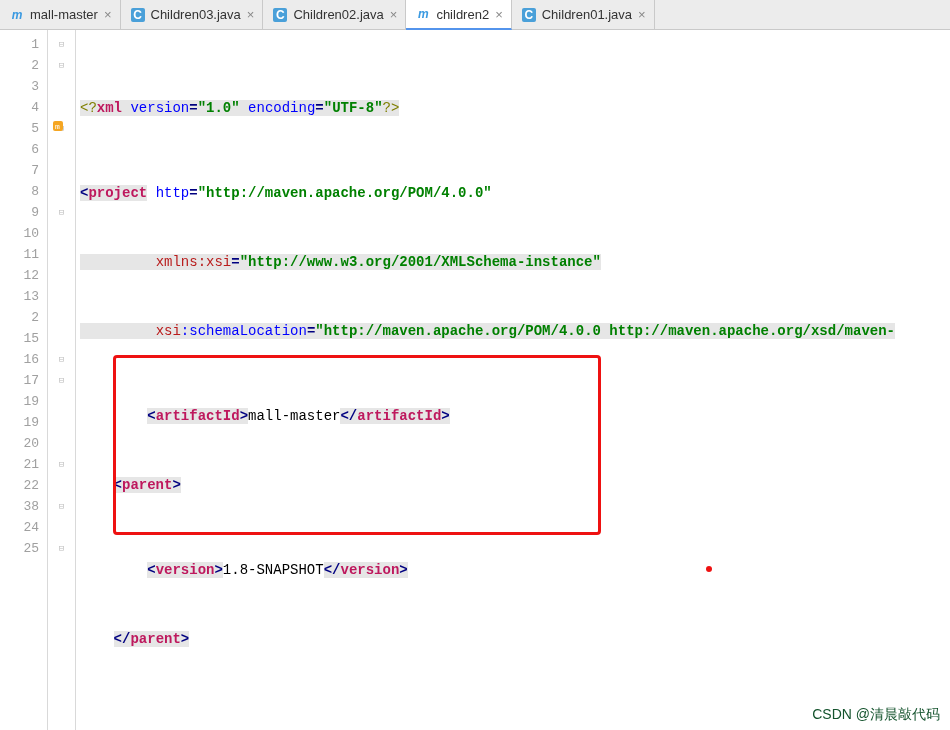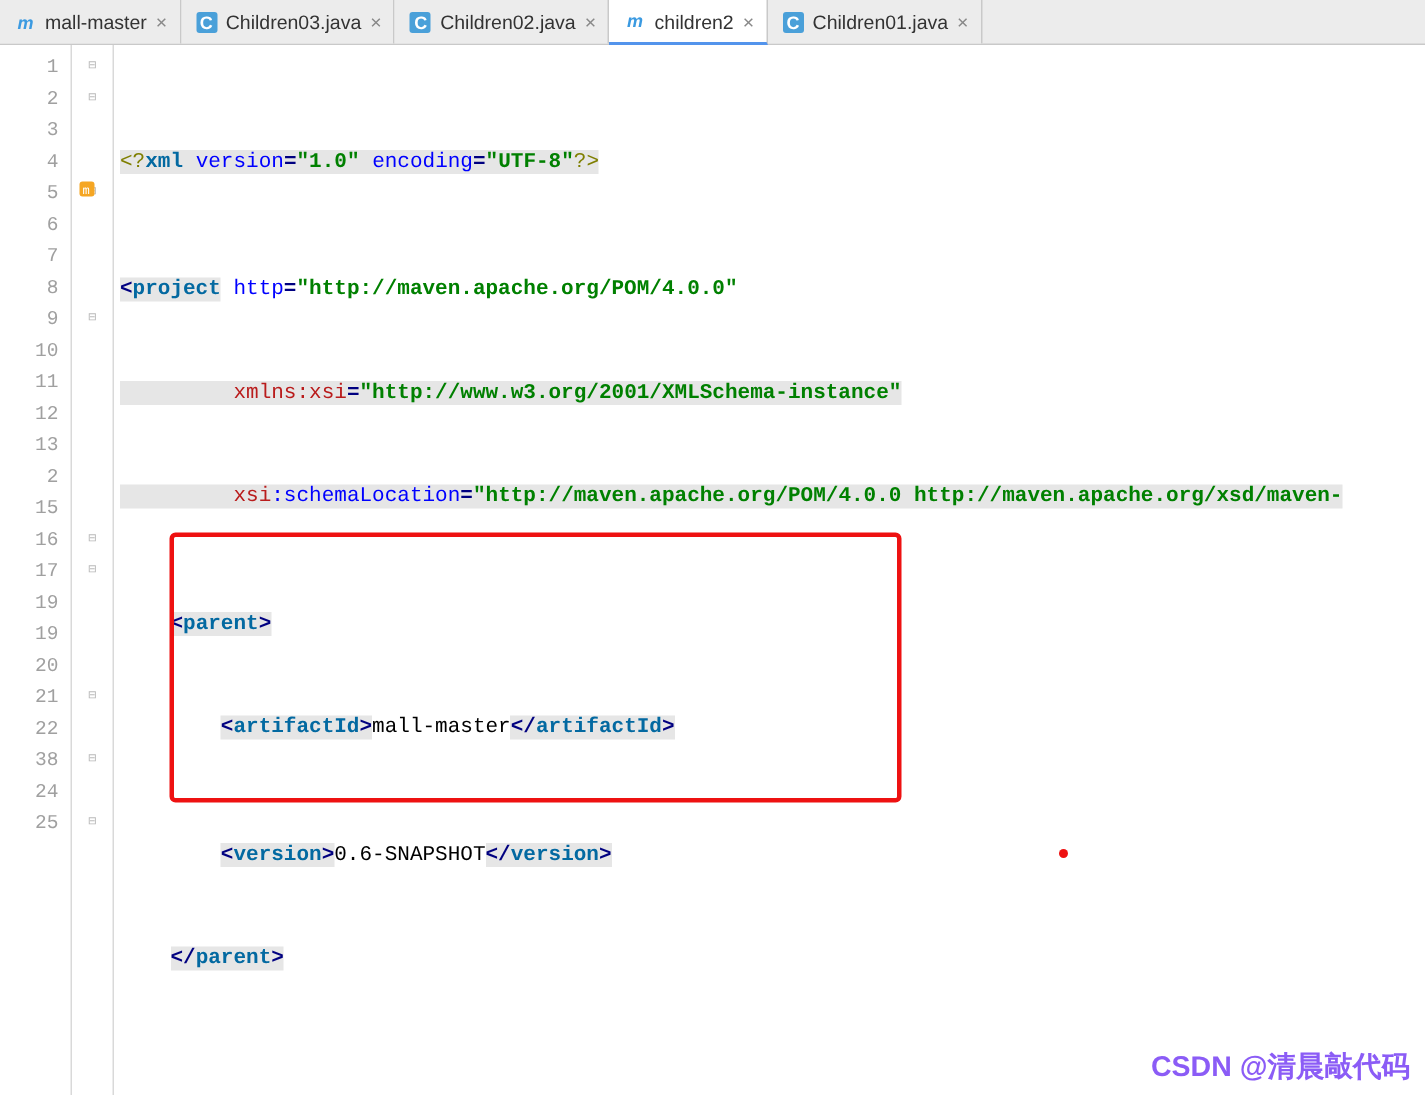--- a/index.html
+++ b/index.html
@@ -104,42 +104,41 @@
     overflow: hidden;
   }
   .code-line {
     height: 21px; line-height: 21px;
     padding-left: 4px;
   }
   .hl-block { background: #e6e6e6; }
 
   
   .c-pi   { color:#7f7f00; }            
-  .c-keyw { color:#0369a1; font-weight:bold; } 
+  .c-keyw { color:#be185d; font-weight:bold; } 
   .c-attr { color:#0000ff; }            
   .c-ns   { color:#b91c1c; }            
   .c-str  { color:#008000; font-weight:bold; } 
   .c-text { color:#000; }
   .c-punc { color:#000080; font-weight:bold; }
 
   
   .highlight-box {
     position: absolute;
     border: 3px solid #e11;
     border-radius: 4px;
     pointer-events: none;
   }
 
   .watermark {
     position:absolute;
     right:10px; bottom:6px;
-    color:#8b5cf6;
+    color:#14532d;
     font-family: sans-serif;
-    font-size:19px;
-    font-weight:bold;
+    font-size:14px;
   }
   .red-dot {
     position:absolute;
     width:6px; height:6px;
     background:#e11; border-radius:50%;
   }
 </style>
 </head>
 <body>
 
@@ -260,26 +259,26 @@
     <div class="code-line"><span class="hl-block"><span class="c-pi">&lt;?</span><span class="c-keyw">xml</span> <span class="c-attr">version</span><span class="c-punc">=</span><span class="c-str">"<span>1.0</span>"</span> <span class="c-attr">encoding</span><span class="c-punc">=</span><span class="c-str">"<span>UTF-8</span>"</span><span class="c-pi">?&gt;</span></span></div>
 
     
     <div class="code-line"><span class="hl-block"><span class="c-punc">&lt;</span><span class="c-keyw">project</span></span> <span class="c-attr">http</span><span class="c-punc">=</span><span class="c-str">"<span>http://maven.apache.org/POM/4.0.0</span>"</span></div>
     
     <div class="code-line"><span class="hl-block">         <span class="c-ns">xmlns:xsi</span><span class="c-punc">=</span><span class="c-str">"<span>http://www.w3.org/2001/XMLSchema-instance</span>"</span></span></div>
     
     <div class="code-line"><span class="hl-block">         <span class="c-ns">xsi</span><span class="c-attr">:schemaLocation</span><span class="c-punc">=</span><span class="c-str">"<span>http://maven.apache.org/POM/4.0.0 http://maven.apache.org/xsd/maven-</span></span></span></div>
 
     
+    <div class="code-line">        <span class="hl-block"><span class="c-punc">&lt;</span><span class="c-keyw">artifactId</span><span class="c-punc">&gt;</span></span><span class="c-text">mall-master</span><span class="hl-block"><span class="c-punc">&lt;/</span><span class="c-keyw">artifactId</span><span class="c-punc">&gt;</span></span></div>
+    
     <div class="code-line">    <span class="hl-block"><span class="c-punc">&lt;</span><span class="c-keyw">parent</span><span class="c-punc">&gt;</span></span></div>
     
-    <div class="code-line">        <span class="hl-block"><span class="c-punc">&lt;</span><span class="c-keyw">artifactId</span><span class="c-punc">&gt;</span></span><span class="c-text">mall-master</span><span class="hl-block"><span class="c-punc">&lt;/</span><span class="c-keyw">artifactId</span><span class="c-punc">&gt;</span></span></div>
-    
-    
-    <div class="code-line">        <span class="hl-block"><span class="c-punc">&lt;</span><span class="c-keyw">version</span><span class="c-punc">&gt;</span></span><span class="c-text">0.6-SNAPSHOT</span><span class="hl-block"><span class="c-punc">&lt;/</span><span class="c-keyw">version</span><span class="c-punc">&gt;</span></span></div>
+    
+    <div class="code-line">        <span class="hl-block"><span class="c-punc">&lt;</span><span class="c-keyw">version</span><span class="c-punc">&gt;</span></span><span class="c-text">1.8-SNAPSHOT</span><span class="hl-block"><span class="c-punc">&lt;/</span><span class="c-keyw">version</span><span class="c-punc">&gt;</span></span></div>
     
     <div class="code-line">    <span class="hl-block"><span class="c-punc">&lt;/</span><span class="c-keyw">parent</span><span class="c-punc">&gt;</span></span></div>
     
     
     
     
     
     
     
     

